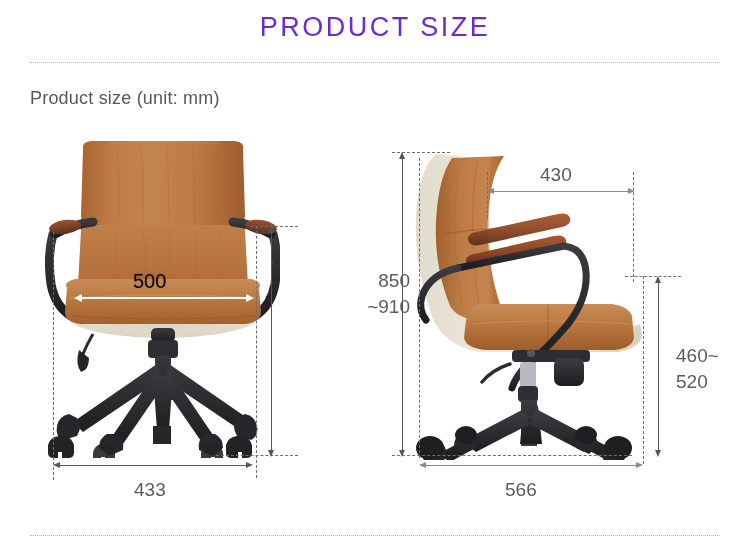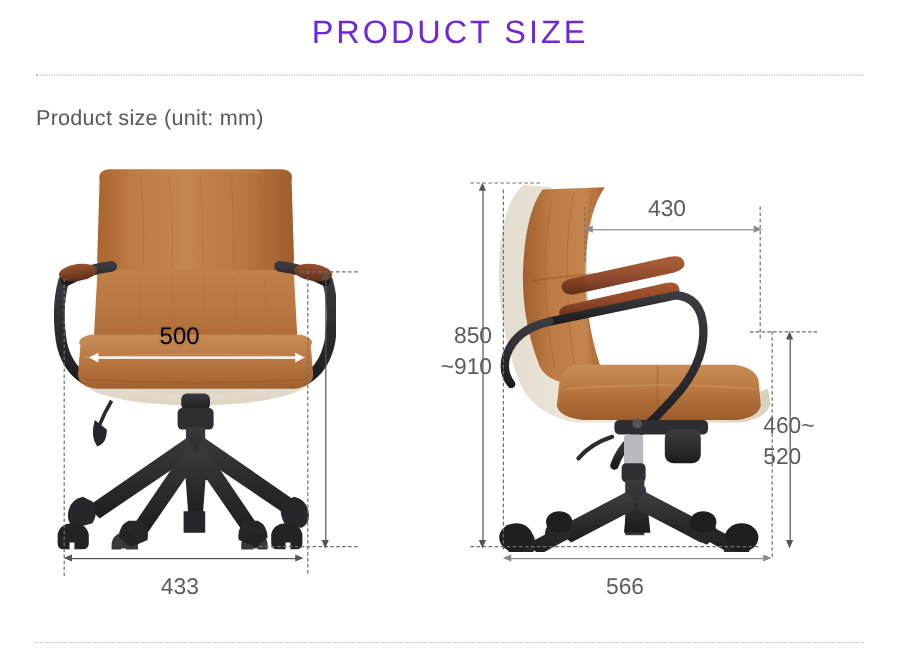--- a/index.html
+++ b/index.html
@@ -282,21 +282,21 @@
   <div class="arrow up" style="left:399px; top:152px;"></div>
   <div class="arrow down" style="left:399px; top:450px;"></div>
   <div class="dim-label" style="left:352px; top:268px; width:58px; text-align:right;">850
 ~910</div>
 
   <div class="dash-h" style="left:625px; top:276px; width:56px;"></div>
   <div class="dash-v" style="left:643px; top:276px; height:188px;"></div>
   <div class="dim-line-v" style="left:658px; top:281px; height:169px;"></div>
   <div class="arrow up" style="left:655px; top:276px;"></div>
   <div class="arrow down" style="left:655px; top:450px;"></div>
-  <div class="dim-label" style="left:636px; top:343px; width:66px;">460~
+  <div class="dim-label" style="left:676px; top:343px; width:66px;">460~
 520</div>
 
   <div class="dim-line-h grey" style="left:424px; top:465px; width:214px;"></div>
   <div class="arrow grey left" style="left:419px; top:462px;"></div>
   <div class="arrow grey right" style="left:636px; top:462px;"></div>
   <div class="dim-label" style="left:505px; top:477px;">566</div>
 
   <div class="divider bottom"></div>
 </div>
 

